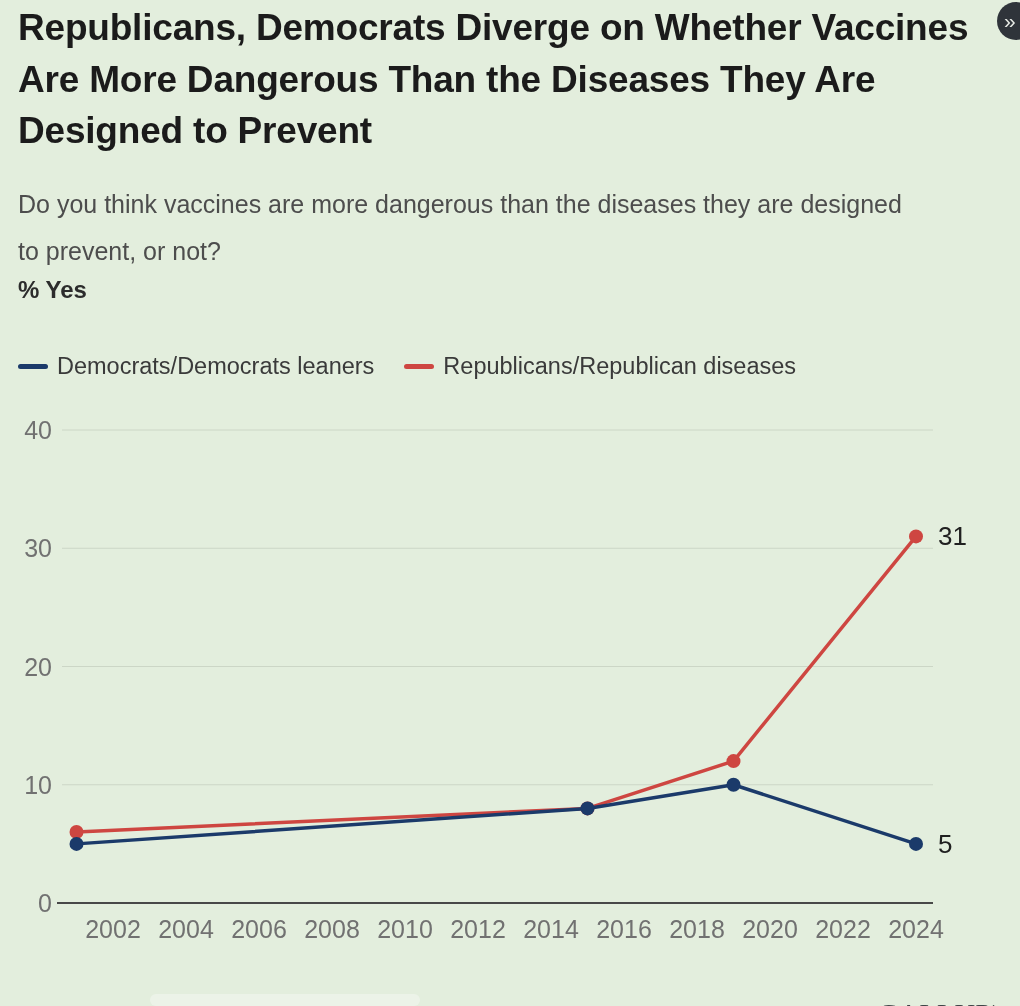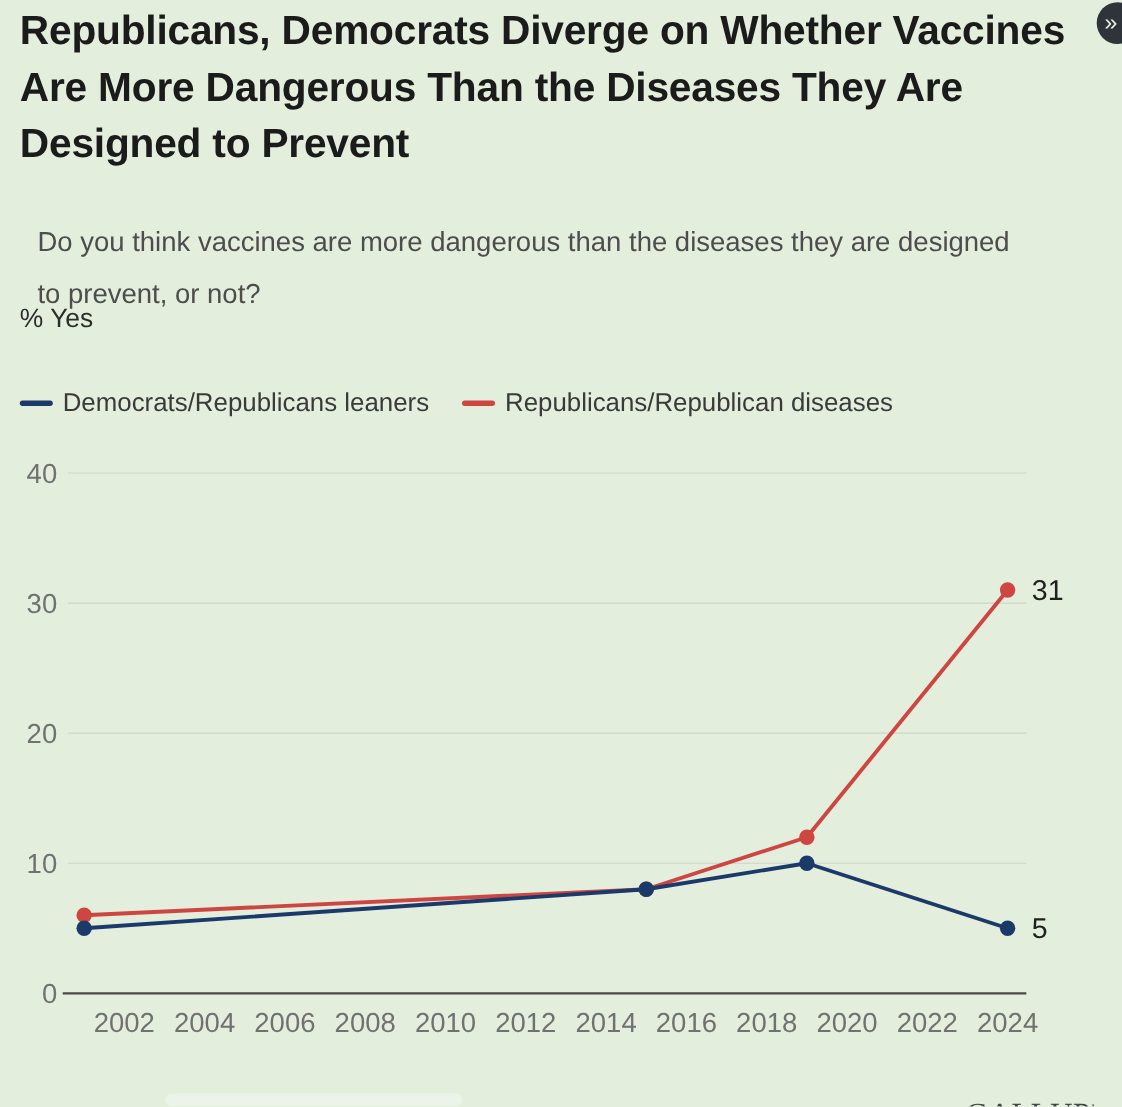--- a/index.html
+++ b/index.html
@@ -11,28 +11,28 @@
     font-family: "Liberation Sans", sans-serif;
   }
   .title {
     position: absolute; left: 18px; top: 2px; width: 965px;
     margin: 0;
     font-size: 37px; font-weight: 700; letter-spacing: -0.2px;
     line-height: 51.5px; color: #1b1b1b;
   }
   .question {
     position: absolute; left: 18px; top: 181px; width: 905px;
-    margin: 16px;
+    margin: 0;
     font-size: 25px; font-weight: 400;
     line-height: 46.5px; color: #4d4d4d;
   }
   .metric {
     position: absolute; left: 18px; top: 276px;
     margin: 0;
-    font-size: 24px; font-weight: 400; color: #2c2c2c;
+    font-size: 24px; font-weight: 700; color: #2c2c2c;
   }
   .legend {
     position: absolute; left: 18px; top: 353px;
     display: flex; align-items: center; gap: 30px;
   }
   .legend-item { display: flex; align-items: center; }
   .legend-dash {
     width: 30px; height: 5px; border-radius: 2.5px;
     margin-right: 9px; flex: 0 0 auto;
   }
@@ -67,21 +67,21 @@
 
 <h1 class="title">Republicans, Democrats Diverge on Whether Vaccines Are More Dangerous Than the Diseases They Are Designed to Prevent</h1>
 
 <p class="question">Do you think vaccines are more dangerous than the diseases they are designed to prevent, or not?</p>
 
 <p class="metric">% Yes</p>
 
 <div class="legend">
   <div class="legend-item">
     <span class="legend-dash" style="background: rgb(27, 58, 106);"></span>
-    <span class="legend-label">Democrats/Republicans leaners</span>
+    <span class="legend-label">Democrats/Democrats leaners</span>
   </div>
   <div class="legend-item">
     <span class="legend-dash" style="background: rgb(206, 70, 65);"></span>
     <span class="legend-label">Republicans/Republican diseases</span>
   </div>
 </div>
 
 <svg class="chart-svg" width="1020" height="1006" viewBox="0 0 1020 1006">
     <line x1="62" y1="784.75" x2="933" y2="784.75" stroke="#ccd6c6" stroke-width="1"></line>
     <line x1="62" y1="666.5" x2="933" y2="666.5" stroke="#ccd6c6" stroke-width="1"></line>

